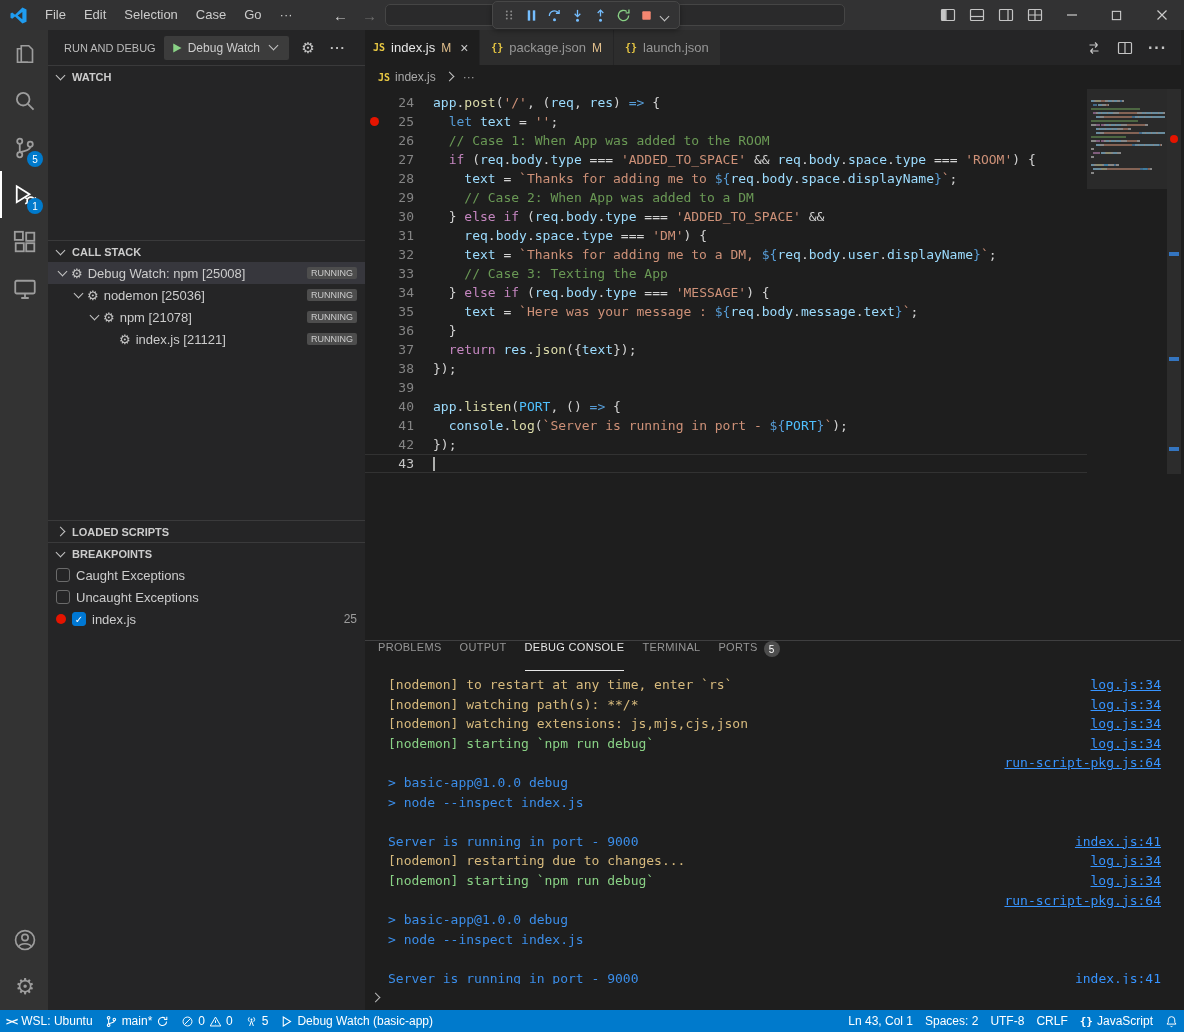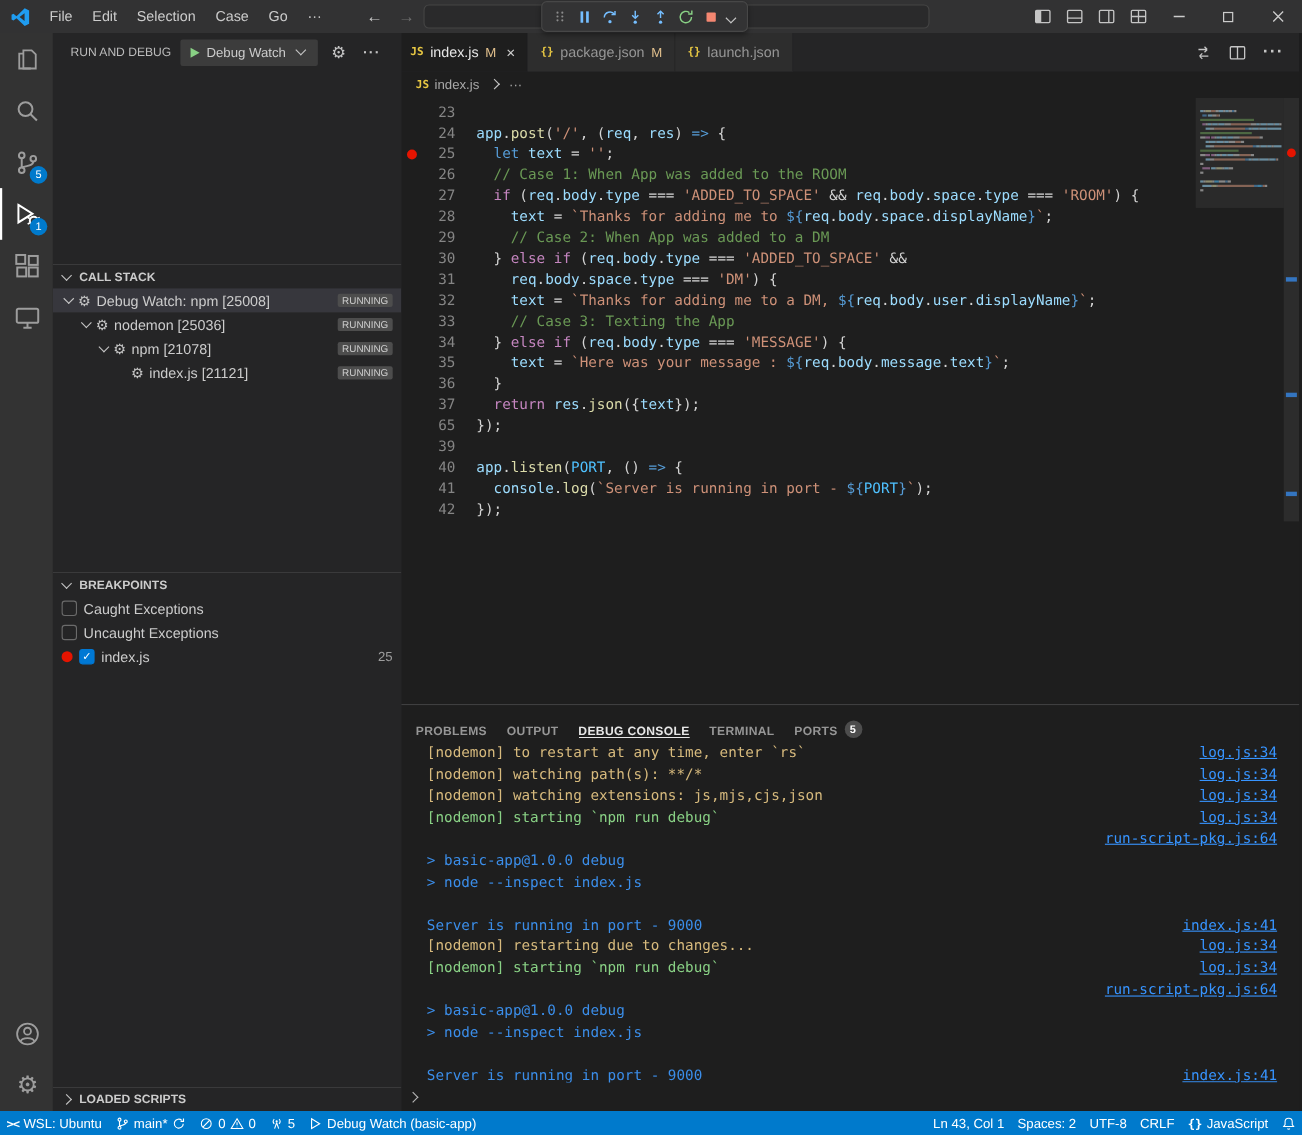--- a/index.html
+++ b/index.html
@@ -95,22 +95,22 @@
   .mm-row { height:4px; display:flex; align-items:center; overflow:hidden; }
   .mm-seg { height:2px; flex:none; background:currentColor; opacity:.55; }
   .mm-ws { opacity:0; }
   .overview { position:absolute; top:0; right:0; width:14px; bottom:0; }
   .scroll-slider { position:absolute; left:0; top:0; width:14px; height:385px; background:rgba(121,121,121,.16); }
   .ov-mark { position:absolute; left:2px; width:10px; height:4px; }
 
   
   .panel { height:370px; flex:none; border-top:1px solid #3F3F40; display:flex; flex-direction:column; background:#1E1E1E; }
   .panel-header { height:30px; flex:none; display:flex; align-items:center; padding:0 10px 0 16px; }
-  .panel-tab { font-size:11px; color:#969696; margin-right:18px; height:30px; display:flex; align-items:flex-end;
-    gap:6px; letter-spacing:.3px;font-weight:bold; }
+  .panel-tab { font-size:11px; color:#969696; margin-right:18px; height:30px; display:flex; align-items:flex-start;
+    gap:6px; letter-spacing:.3px; }
   .panel-tab.active { color:#E7E7E7; box-shadow: inset 0 -1px 0 #E7E7E7; }
   .ptab-badge { background:#4D4D4D; color:#FFF; border-radius:50%; width:16px; height:16px; font-size:10px;
     display:flex; align-items:center; justify-content:center; }
   .panel-actions { margin-left:auto; display:flex; align-items:center; gap:13px; color:#C5C5C5; }
   .filter-input { width:175px; height:22px; background:#3C3C3C; border:none; outline:none; color:#CCC;
     font-size:12px; padding:0 8px; font-family:"Liberation Sans",sans-serif; }
   .filter-input::placeholder { color:#A0A0A0; }
   .panel-body { flex:1; overflow:hidden; padding:4px 20px 0 26px; font-family:"DejaVu Sans Mono",monospace;
     font-size:13px; }
   .console-row { display:flex; height:19.6px; line-height:19.6px; align-items:center; }
@@ -317,20 +317,24 @@
         </svg>
       <span>Debug Watch</span>
       <span class="chev" style="margin-bottom:4px;"></span>
     </div>
     <span class="icon-btn" style="font-size:15px;">⚙</span>
     <span class="icon-btn more-dots">···</span>
   </div>
 
 
   <div class="sb-section" style="height:175px;">
+    <div class="sb-sec-header">
+      <span class="chev"></span>
+      <span>WATCH</span>
+    </div>
     <div class="sb-sec-body"></div>
   </div>
 
   <div class="sb-section" style="height:280px;">
     <div class="sb-sec-header">
       <span class="chev"></span>
       <span>CALL STACK</span>
     </div>
     <div class="sb-sec-body">
         <div class="tree-row sel" style="padding-left: 6px;">
@@ -353,20 +357,27 @@
         </div>
         <div class="tree-row" style="padding-left: 54px;">
           <span class="chev hid"></span>
           <span class="gear-ic">⚙</span>
           <span class="tree-label">index.js [21121]</span>
           <span class="run-badge">RUNNING</span>
         </div>
       </div>
   </div>
 
+  <div class="sb-section" style="height:22px;">
+    <div class="sb-sec-header">
+      <span class="chev right"></span>
+      <span>LOADED SCRIPTS</span>
+    </div>
+  </div>
+
   <div class="sb-section" style="flex:1;">
     <div class="sb-sec-header">
       <span class="chev"></span>
       <span>BREAKPOINTS</span>
     </div>
     <div class="sb-sec-body">
         <div class="bp-row">
           <span class="cb"></span>
           <span>Caught Exceptions</span>
         </div>
@@ -374,27 +385,20 @@
           <span class="cb"></span>
           <span>Uncaught Exceptions</span>
         </div>
         <div class="bp-row">
           <span class="bp-dot-ic"></span>
           <span class="cb checked">✓</span>
           <span>index.js</span>
           <span class="bp-meta">25</span>
         </div>
       </div>
-  </div>
-
-  <div class="sb-section" style="height:22px;">
-    <div class="sb-sec-header">
-      <span class="chev right"></span>
-      <span>LOADED SCRIPTS</span>
-    </div>
   </div>
 </div>
 
 <div class="main">
   <div class="tabbar">
     <div style="display:flex;">
         <div class="tab active">
           <span class="file-ic">JS</span>
           <span>index.js</span>
           <span class="git-m">M</span>
@@ -430,25 +434,20 @@
     <span class="file-ic js">JS</span>
     <span>index.js</span>
     <span class="chev right" style="margin-bottom:2px;"></span>
     <span>···</span>
   </div>
 
   <div class="editor">
     <div class="code-area">
         <div class="code-row">
           <span class="glyph"></span>
-          <span class="lnum">23</span>
-          <span class="ltext"></span>
-        </div>
-        <div class="code-row">
-          <span class="glyph"></span>
           <span class="lnum">24</span>
           <span class="ltext"><span class="tk-v">app</span><span class="tk-p">.</span><span class="tk-f">post</span><span class="tk-p">(</span><span class="tk-s">'/'</span><span class="tk-p">, (</span><span class="tk-v">req</span><span class="tk-p">, </span><span class="tk-v">res</span><span class="tk-p">) </span><span class="tk-d">=&gt;</span><span class="tk-p"> {</span></span>
         </div>
         <div class="code-row">
           <span class="glyph">
             <span class="bp"></span>
           </span>
           <span class="lnum">25</span>
           <span class="ltext"><span class="tk-p">  </span><span class="tk-d">let</span><span class="tk-p"> </span><span class="tk-v">text</span><span class="tk-p"> = </span><span class="tk-s">''</span><span class="tk-p">;</span></span>
         </div>
@@ -507,21 +506,21 @@
           <span class="lnum">36</span>
           <span class="ltext"><span class="tk-p">  }</span></span>
         </div>
         <div class="code-row">
           <span class="glyph"></span>
           <span class="lnum">37</span>
           <span class="ltext"><span class="tk-p">  </span><span class="tk-k">return</span><span class="tk-p"> </span><span class="tk-v">res</span><span class="tk-p">.</span><span class="tk-f">json</span><span class="tk-p">({</span><span class="tk-v">text</span><span class="tk-p">});</span></span>
         </div>
         <div class="code-row">
           <span class="glyph"></span>
-          <span class="lnum">65</span>
+          <span class="lnum">38</span>
           <span class="ltext"><span class="tk-p">});</span></span>
         </div>
         <div class="code-row">
           <span class="glyph"></span>
           <span class="lnum">39</span>
           <span class="ltext"></span>
         </div>
         <div class="code-row">
           <span class="glyph"></span>
           <span class="lnum">40</span>
@@ -529,20 +528,25 @@
         </div>
         <div class="code-row">
           <span class="glyph"></span>
           <span class="lnum">41</span>
           <span class="ltext"><span class="tk-p">  </span><span class="tk-v">console</span><span class="tk-p">.</span><span class="tk-f">log</span><span class="tk-p">(</span><span class="tk-s">`Server is running in port - </span><span class="tk-i">${</span><span class="tk-C">PORT</span><span class="tk-i">}</span><span class="tk-s">`</span><span class="tk-p">);</span></span>
         </div>
         <div class="code-row">
           <span class="glyph"></span>
           <span class="lnum">42</span>
           <span class="ltext"><span class="tk-p">});</span></span>
+        </div>
+        <div class="code-row cur">
+          <span class="glyph"></span>
+          <span class="lnum">43</span>
+          <span class="ltext"><span class="cursor"></span></span>
         </div>
       </div>
     <div class="minimap">
       <div class="mm-slider"></div>
       <div class="mm-content">
           <div class="mm-row"></div>
           <div class="mm-row">
             <span class="mm-seg tk-v" style="width: 3.45px;"></span>
             <span class="mm-seg tk-p" style="width: 1.15px;"></span>
             <span class="mm-seg tk-f" style="width: 4.6px;"></span>

